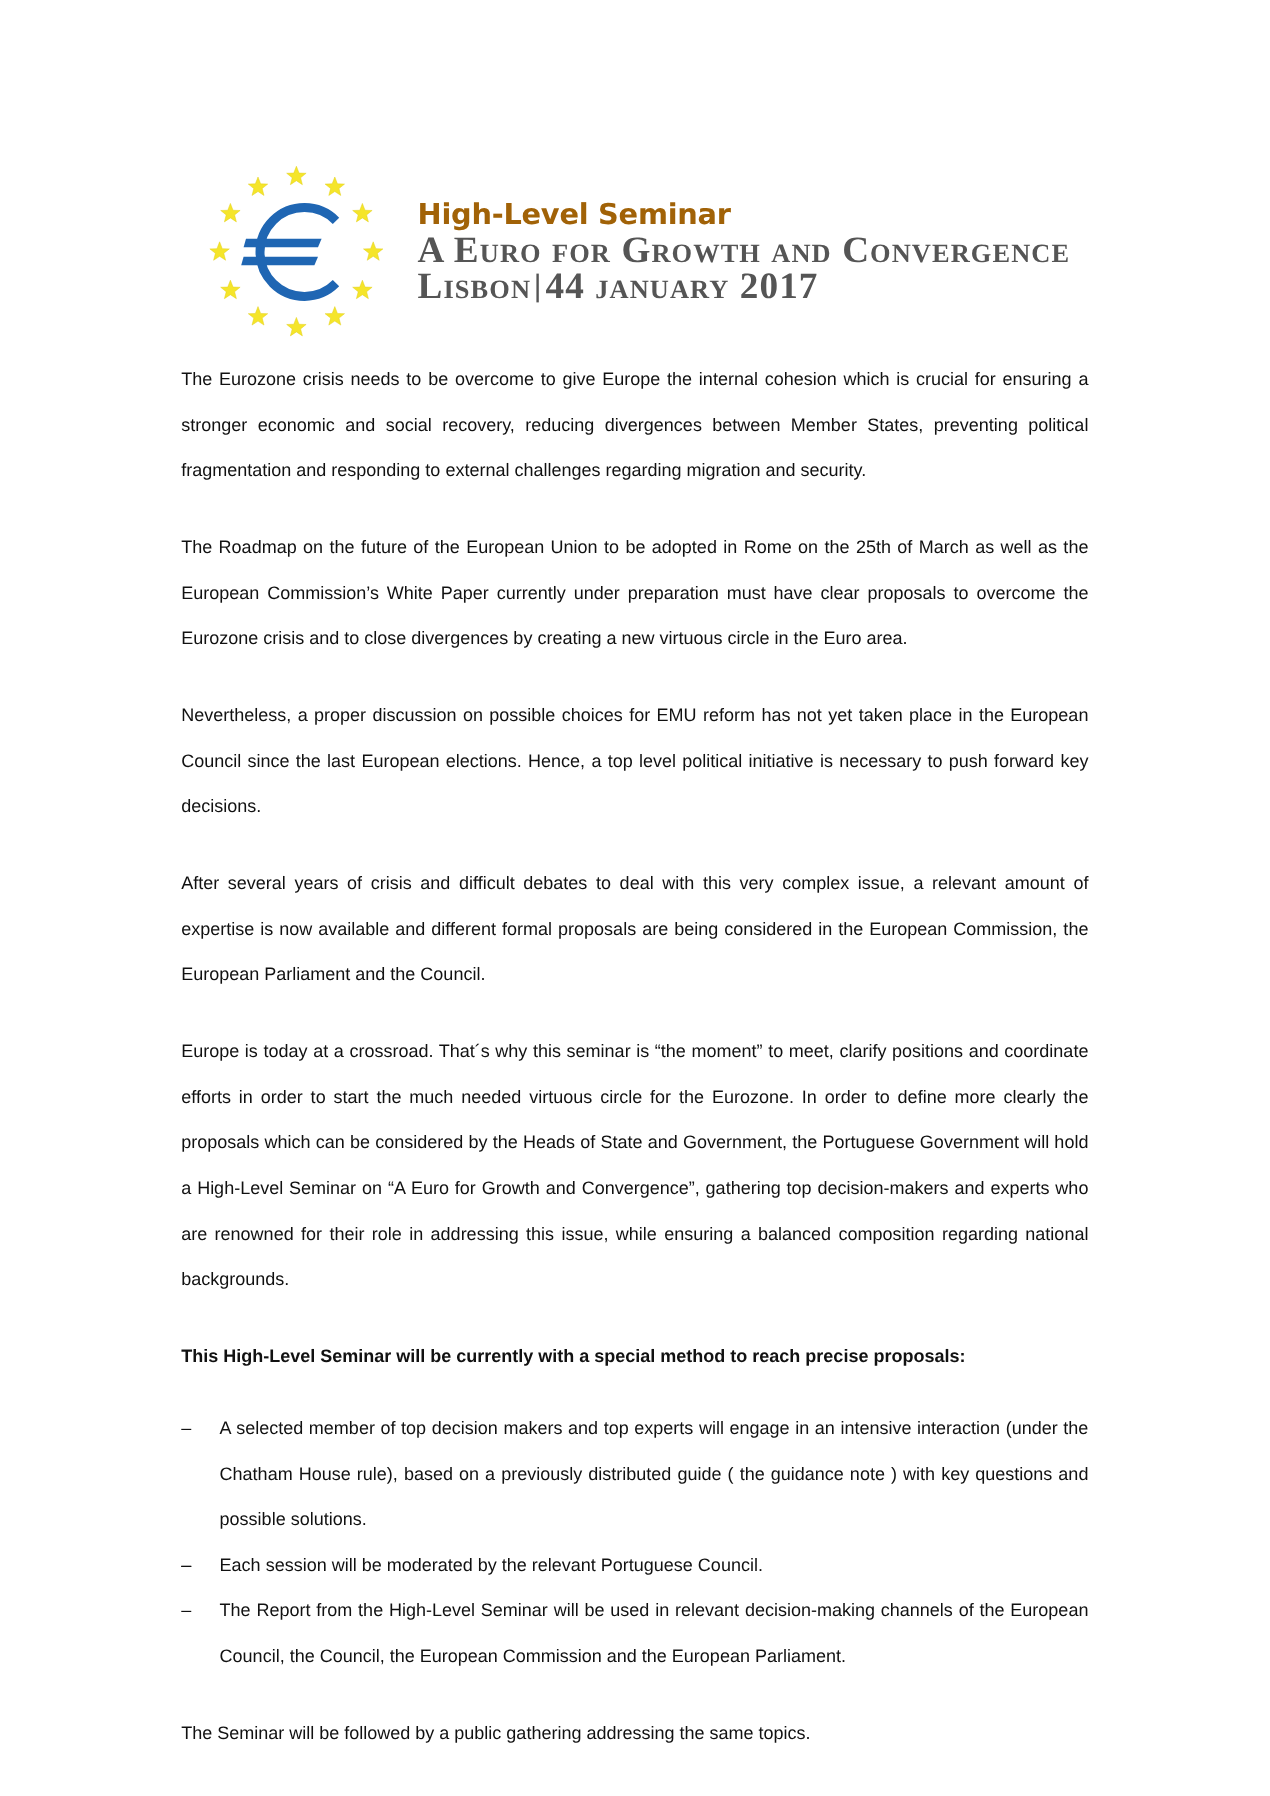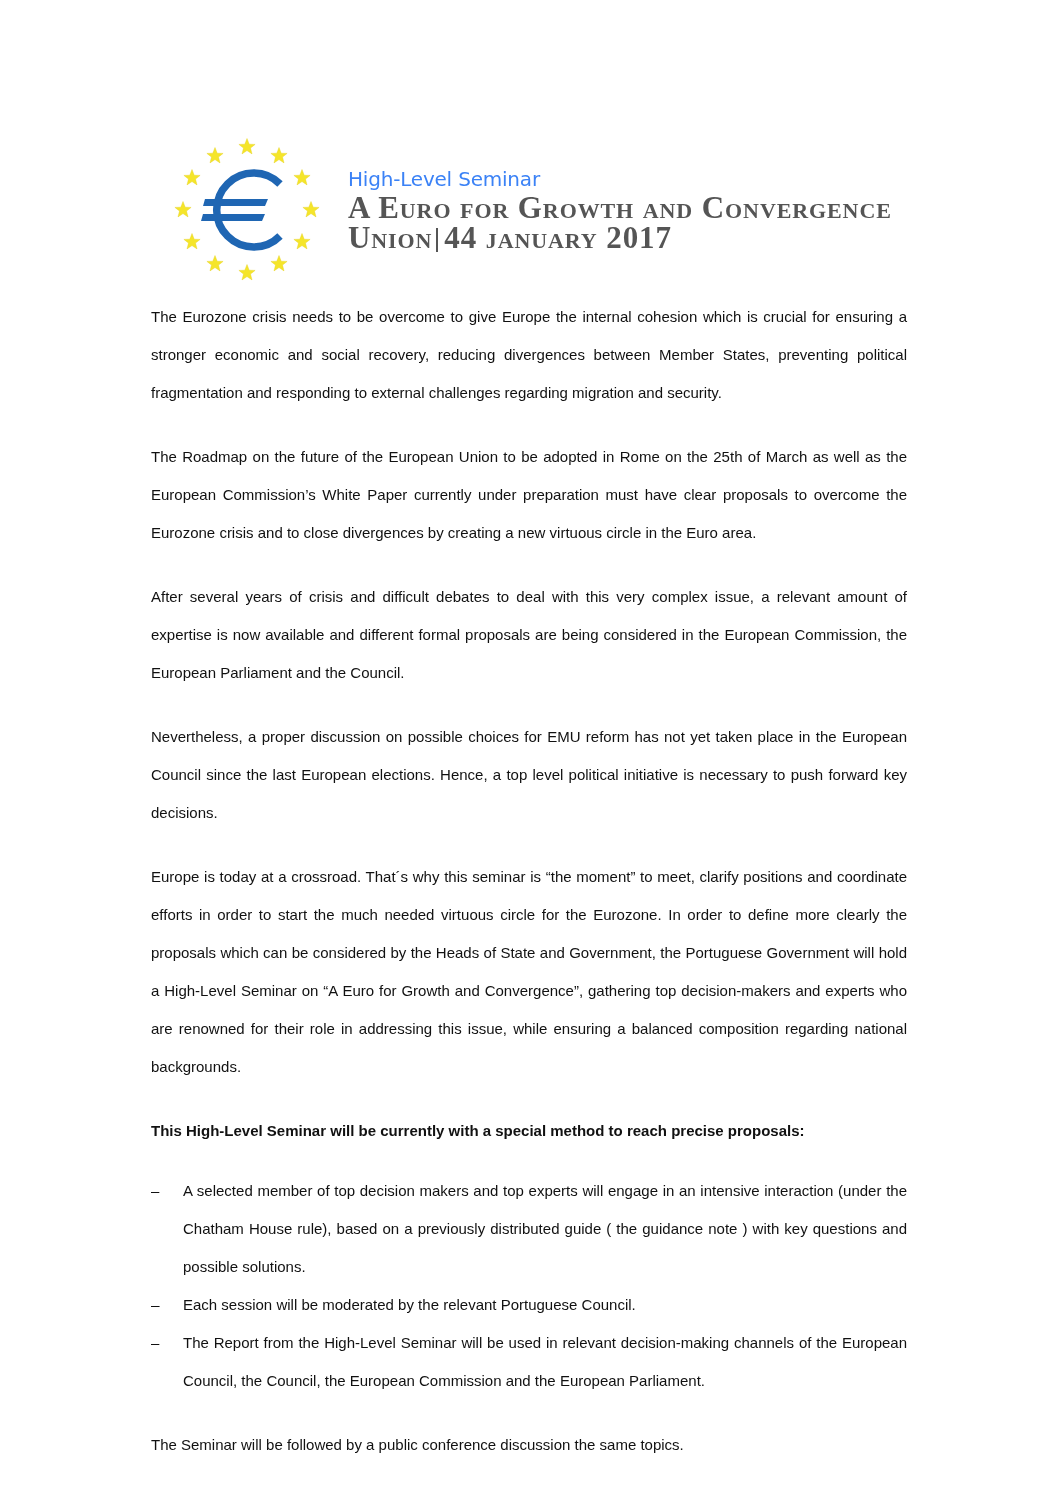--- a/index.html
+++ b/index.html
@@ -37,25 +37,25 @@
       height: 150px;
     }
     .title-block {
       position: absolute;
       left: 176px;
       top: 30px;
       color: #5b5b5b;
     }
     .title-line1 {
       font-family: "DejaVu Sans", sans-serif;
-      font-weight: 400;
-      font-size: 20px;
+      font-weight: 700;
+      font-size: 24px;
       letter-spacing: -0.2px;
       line-height: 28px;
-      color: #3b82f6;
+      color: #a16207;
       white-space: nowrap;
     }
     .title-line2, .title-line3 {
       font-family: "Liberation Serif", "DejaVu Serif", serif;
       font-weight: bold;
       font-variant: small-caps;
       font-size: 31px;
       letter-spacing: 0.9px;
       line-height: 30px;
       color: #555555;
@@ -131,36 +131,36 @@
       <use href="#star" x="43" y="21"></use>
 
       <path d="M 108 49 A 37 37 0 1 0 108 101" fill="none" stroke="#1f66b3" stroke-width="7.5"></path>
       <polygon points="33,64 96,64 93,71 31,71" fill="#1f66b3"></polygon>
       <polygon points="31,79 93,79 90,86 29,86" fill="#1f66b3"></polygon>
     </svg>
 
     <div class="title-block">
       <div class="title-line1">High-Level Seminar</div>
       <div class="title-line2">A Euro for Growth and Convergence</div>
-      <div class="title-line3"><span>Union</span><span class="sep"></span><span>44 january 2017</span></div>
+      <div class="title-line3"><span>Lisbon</span><span class="sep"></span><span>44 january 2017</span></div>
     </div>
   </div>
 
   <div class="content">
     <p>The Eurozone crisis needs to be overcome to give Europe the internal cohesion which is crucial for ensuring a stronger economic and social recovery, reducing divergences between Member States, preventing political fragmentation and responding to external challenges regarding migration and security.</p>
     <p>The Roadmap on the future of the European Union to be adopted in Rome on the 25th of March as well as the European Commission’s White Paper currently under preparation must have clear proposals to overcome the Eurozone crisis and to close divergences by creating a new virtuous circle in the Euro area.</p>
+    <p>Nevertheless, a proper discussion on possible choices for EMU reform has not yet taken place in the European Council since the last European elections. Hence, a top level political initiative is necessary to push forward key decisions.</p>
     <p>After several years of crisis and difficult debates to deal with this very complex issue, a relevant amount of expertise is now available and different formal proposals are being considered in the European Commission, the European Parliament and the Council.</p>
-    <p>Nevertheless, a proper discussion on possible choices for EMU reform has not yet taken place in the European Council since the last European elections. Hence, a top level political initiative is necessary to push forward key decisions.</p>
     <p>Europe is today at a crossroad. That´s why this seminar is “the moment” to meet, clarify positions and coordinate efforts in order to start the much needed virtuous circle for the Eurozone. In order to define more clearly the proposals which can be considered by the Heads of State and Government, the Portuguese Government will hold a High-Level Seminar on “A Euro for Growth and Convergence”, gathering top decision-makers and experts who are renowned for their role in addressing this issue, while ensuring a balanced composition regarding national backgrounds.</p>
 
     <p class="strong">This High-Level Seminar will be currently with a special method to reach precise proposals:</p>
 
     <ul class="bullets">
       <li><span class="dash">–</span><span>A selected member of top decision makers and top experts will engage in an intensive interaction (under the Chatham House rule), based on a previously distributed guide ( the guidance note ) with key questions and possible solutions.</span></li>
       <li><span class="dash">–</span></li>
       <li><span class="dash">–</span><span>Each session will be moderated by the relevant Portuguese Council.</span></li>
       <li><span class="dash">–</span><span>The Report from the High-Level Seminar will be used in relevant decision-making channels of the European Council, the Council, the European Commission and the European Parliament.</span></li>
     </ul>
 
-    <p>The Seminar will be followed by a public conference discussion the same topics.</p>
+    <p>The Seminar will be followed by a public gathering addressing the same topics.</p>
   </div>
 
 </div>
 
 </body></html>

